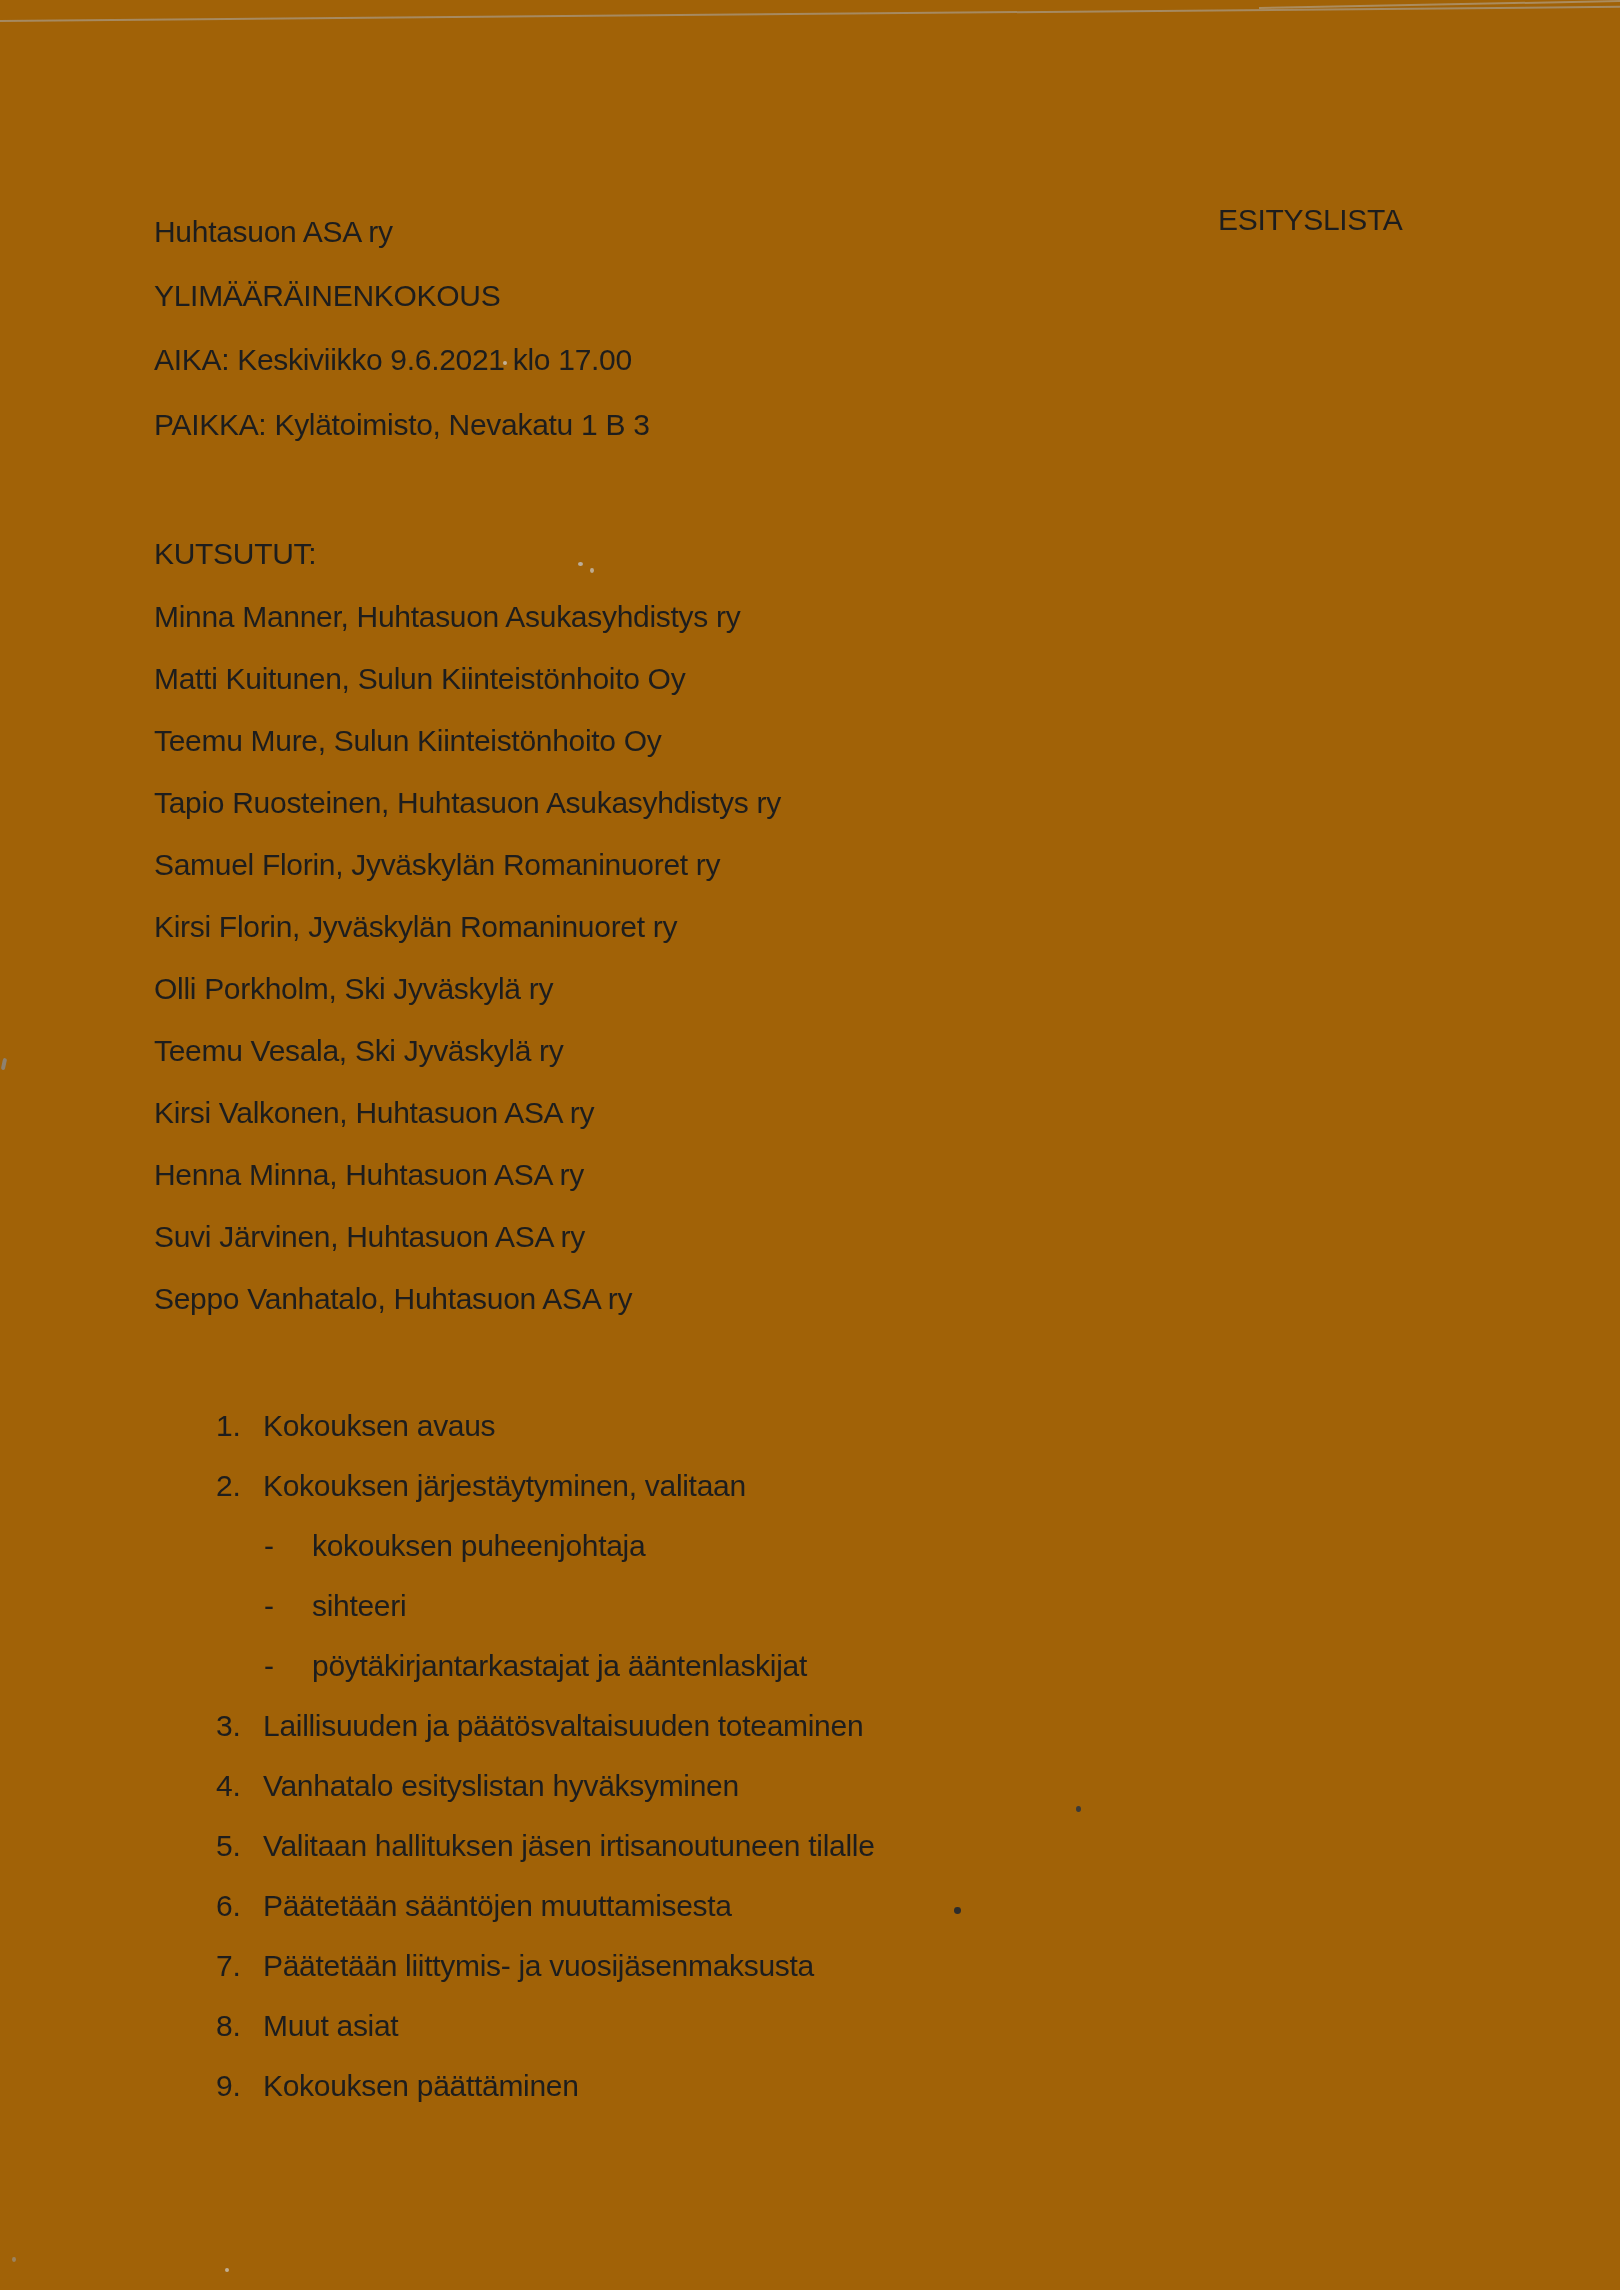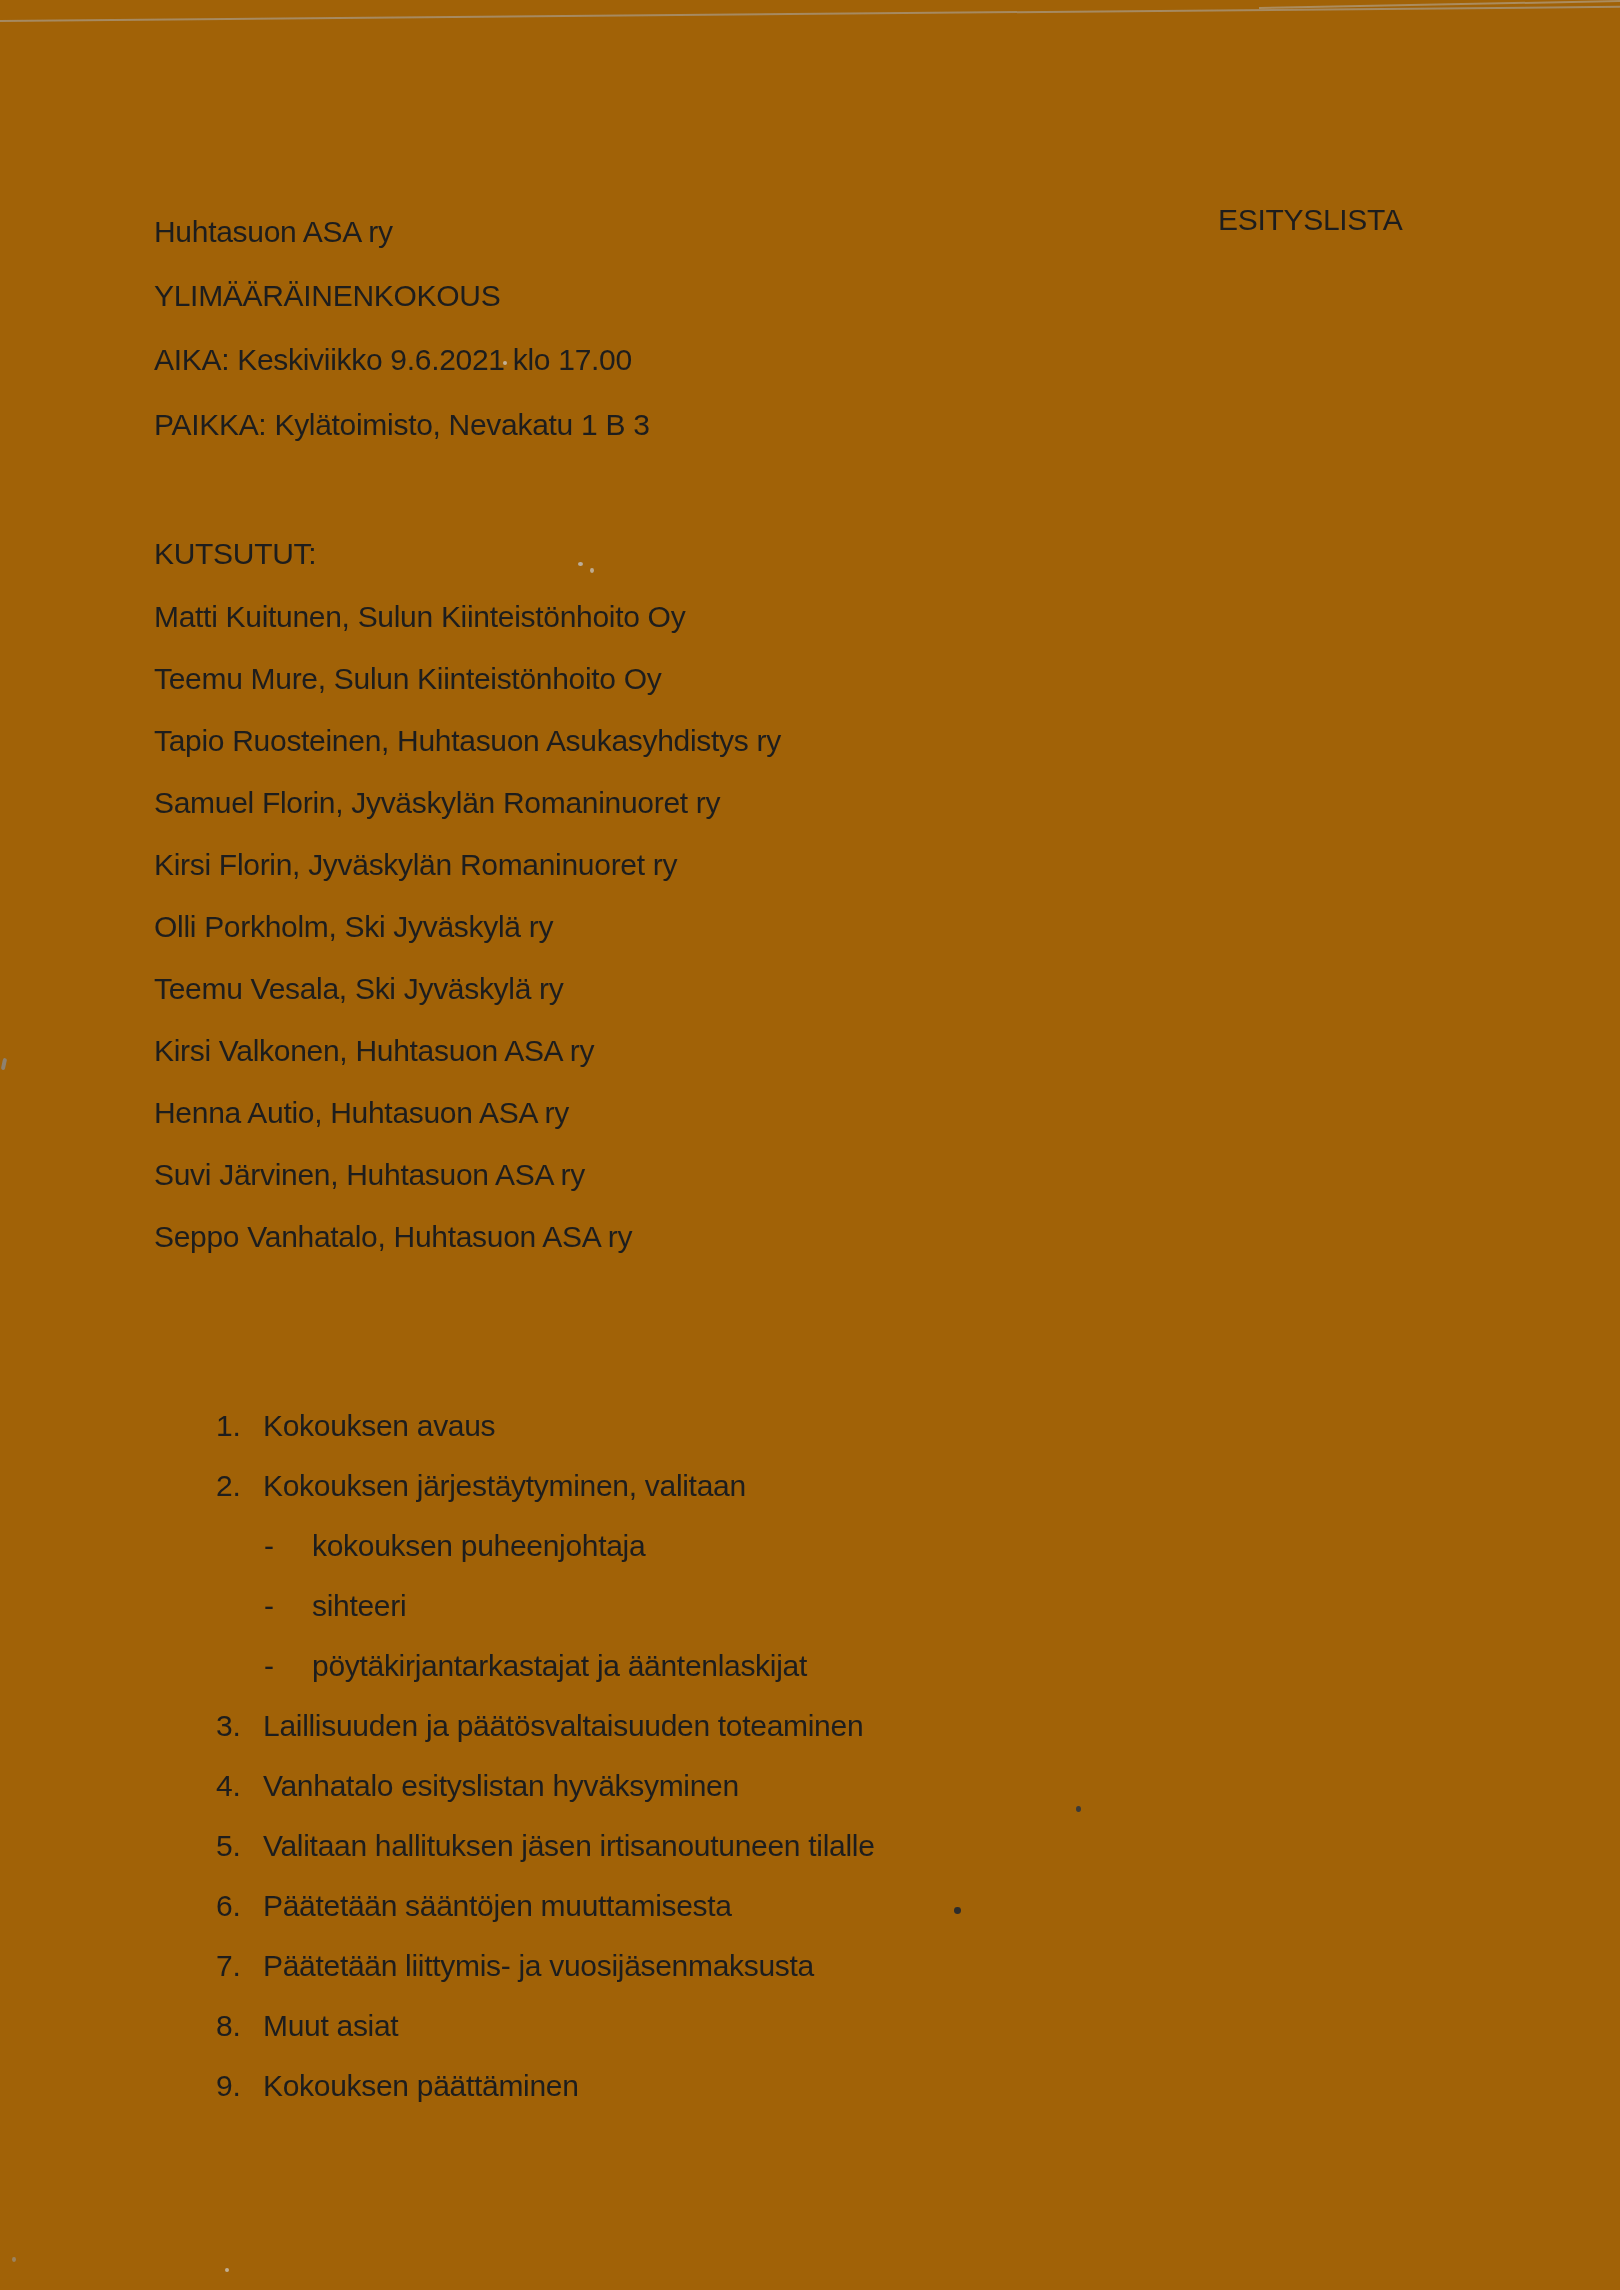--- a/index.html
+++ b/index.html
@@ -73,29 +73,30 @@
   <div class="speck speck-h"></div>
 
   <div class="abs org-name">Huhtasuon ASA ry</div>
   <div class="abs doc-type">ESITYSLISTA</div>
   <div class="abs meeting-title">YLIMÄÄRÄINENKOKOUS</div>
   <div class="abs time-line">AIKA: Keskiviikko 9.6.2021 klo 17.00</div>
   <div class="abs place-line">PAIKKA: Kylätoimisto, Nevakatu 1 B 3</div>
 
   <div class="abs kutsutut-heading">KUTSUTUT:</div>
   <div class="invitee-list" id="invitee-list">
+      <div class="invitee-row">Minna Manner, Huhtasuon Asukasyhdistys ry</div>
       <div class="invitee-row">Matti Kuitunen, Sulun Kiinteistönhoito Oy</div>
       <div class="invitee-row">Teemu Mure, Sulun Kiinteistönhoito Oy</div>
       <div class="invitee-row">Tapio Ruosteinen, Huhtasuon Asukasyhdistys ry</div>
       <div class="invitee-row">Samuel Florin, Jyväskylän Romaninuoret ry</div>
       <div class="invitee-row">Kirsi Florin, Jyväskylän Romaninuoret ry</div>
       <div class="invitee-row">Olli Porkholm, Ski Jyväskylä ry</div>
       <div class="invitee-row">Teemu Vesala, Ski Jyväskylä ry</div>
       <div class="invitee-row">Kirsi Valkonen, Huhtasuon ASA ry</div>
-      <div class="invitee-row">Henna Autio, Huhtasuon ASA ry</div>
+      <div class="invitee-row">Henna Minna, Huhtasuon ASA ry</div>
       <div class="invitee-row">Suvi Järvinen, Huhtasuon ASA ry</div>
       <div class="invitee-row">Seppo Vanhatalo, Huhtasuon ASA ry</div>
     </div>
 
   <div class="agenda-list" id="agenda-list">
       <div class="agenda-row"><span class="num">1.</span><span class="txt">Kokouksen avaus</span></div>
       <div class="agenda-row"><span class="num">2.</span><span class="txt">Kokouksen järjestäytyminen, valitaan</span></div>
       <div class="agenda-row sub"><span class="num">-</span><span class="txt">kokouksen puheenjohtaja</span></div>
       <div class="agenda-row sub"><span class="num">-</span><span class="txt">sihteeri</span></div>
       <div class="agenda-row sub"><span class="num">-</span><span class="txt">pöytäkirjantarkastajat ja ääntenlaskijat</span></div>

